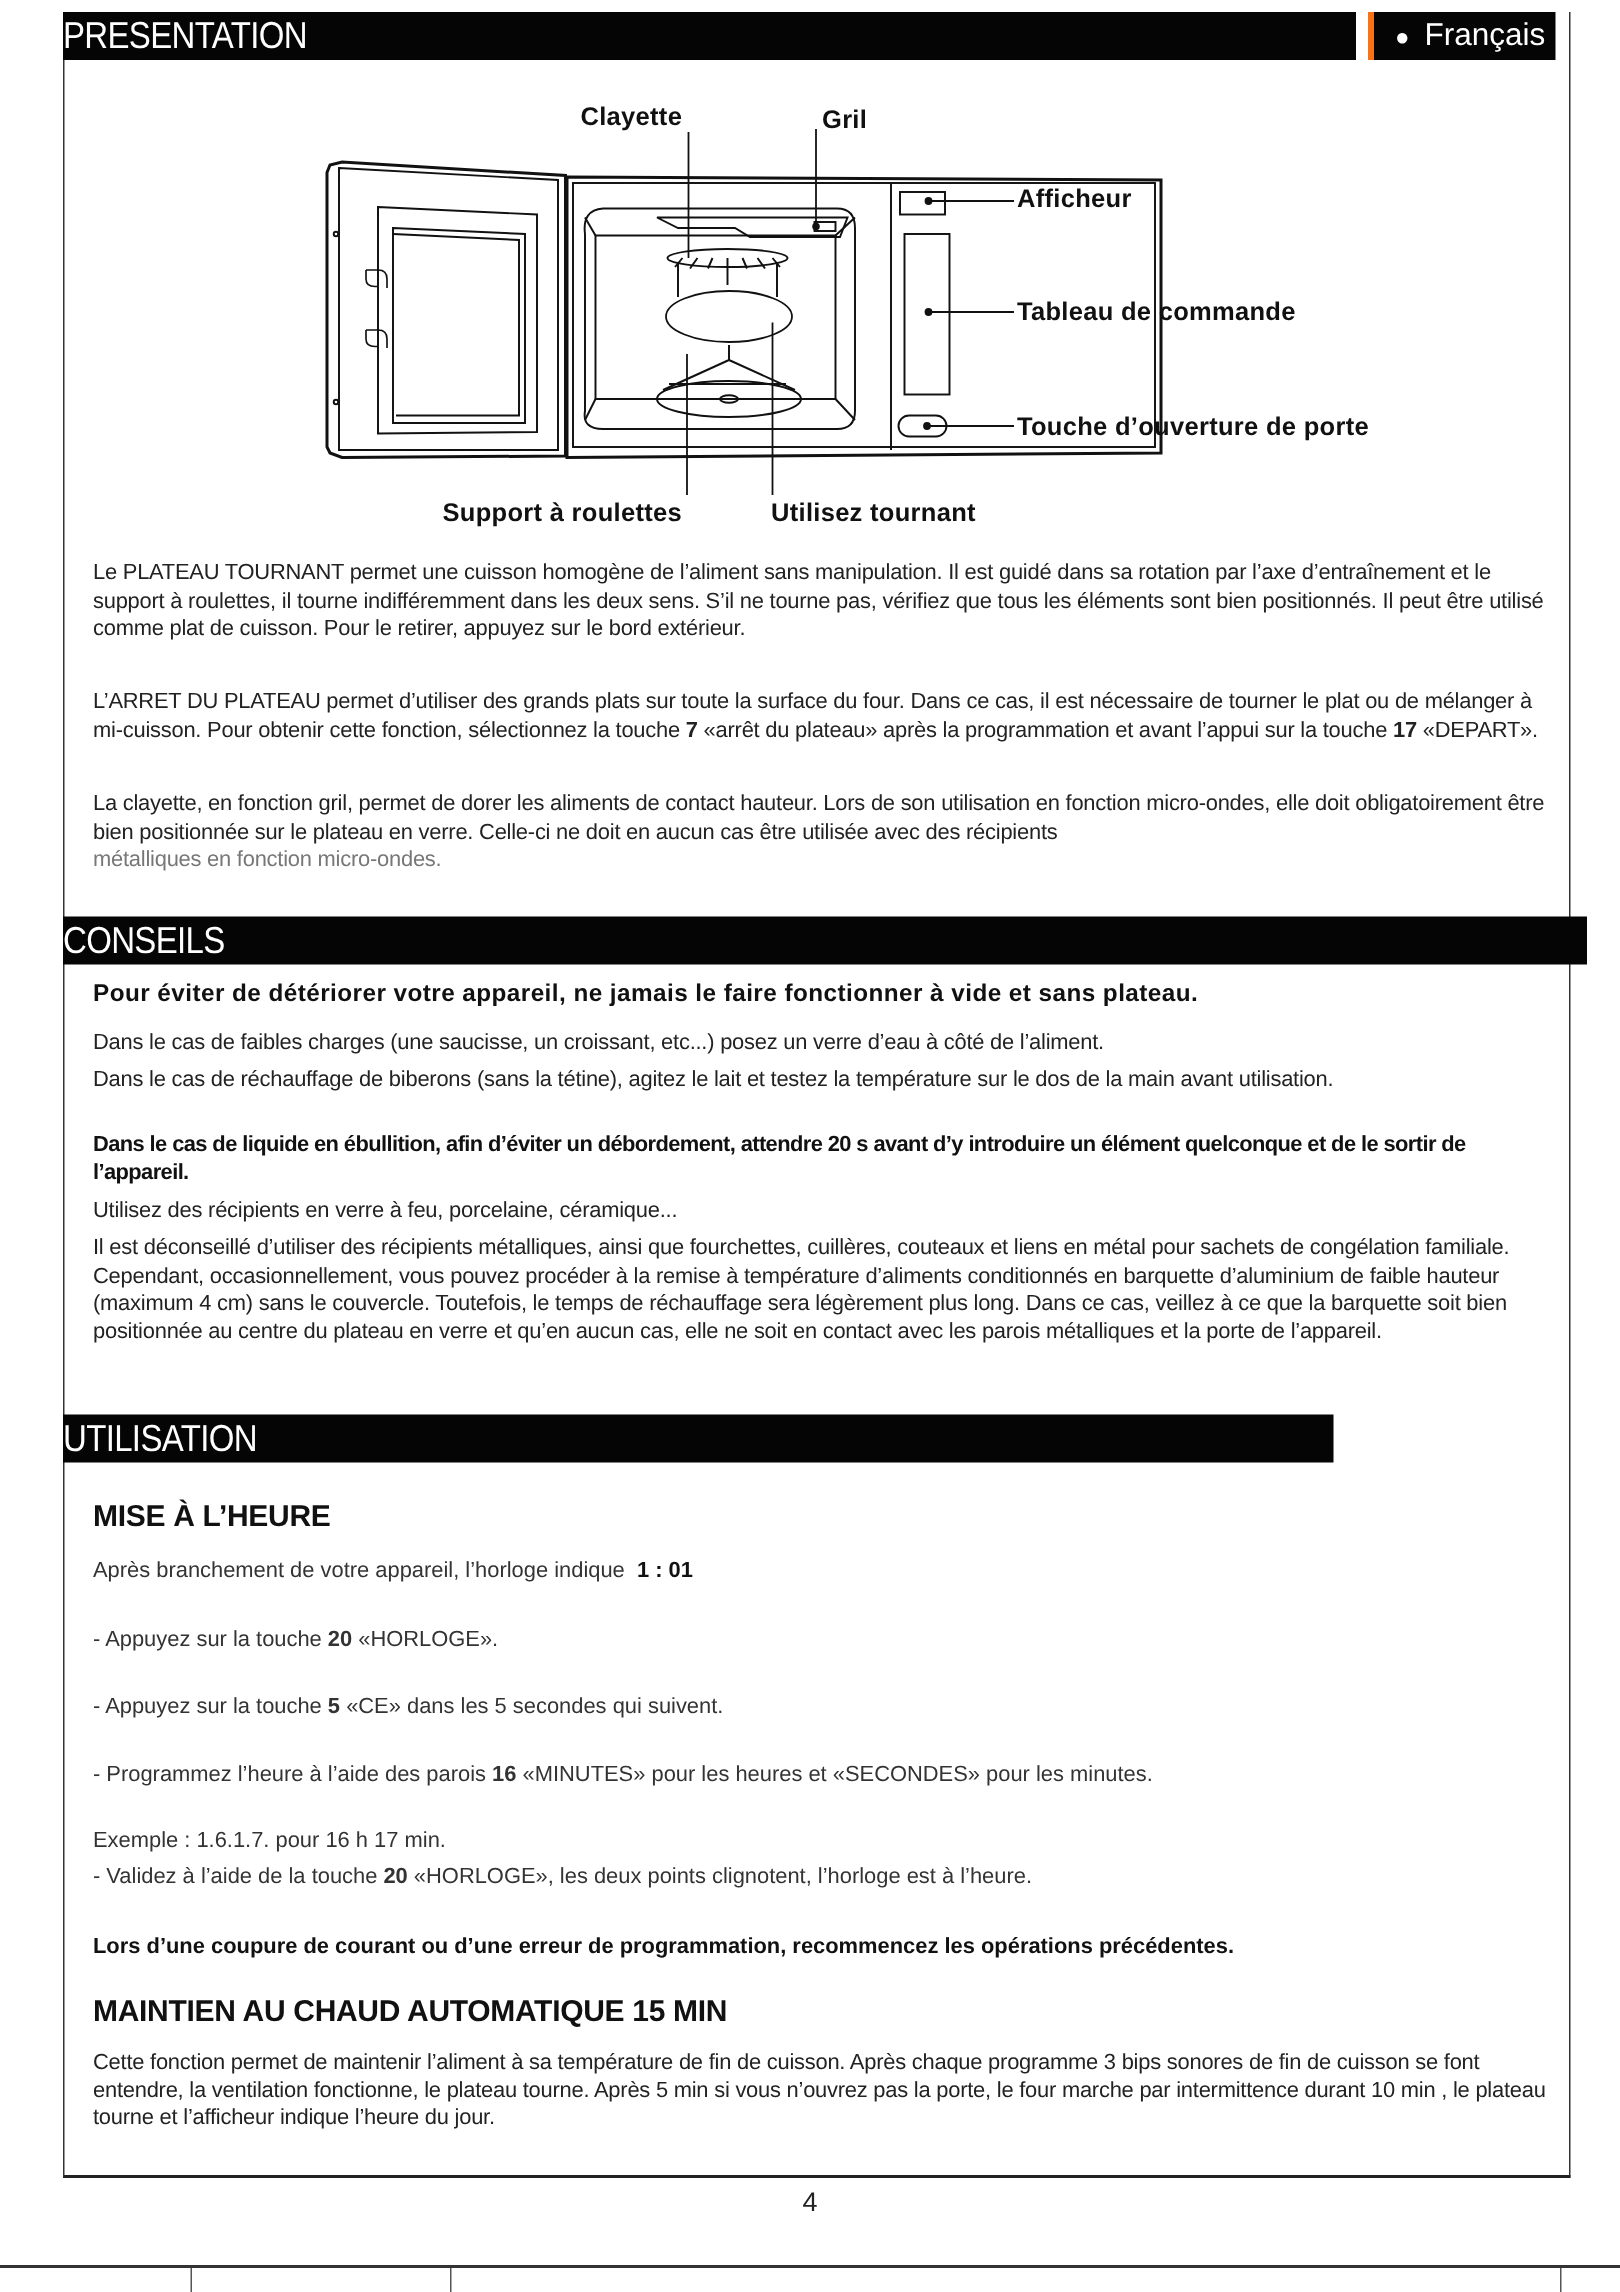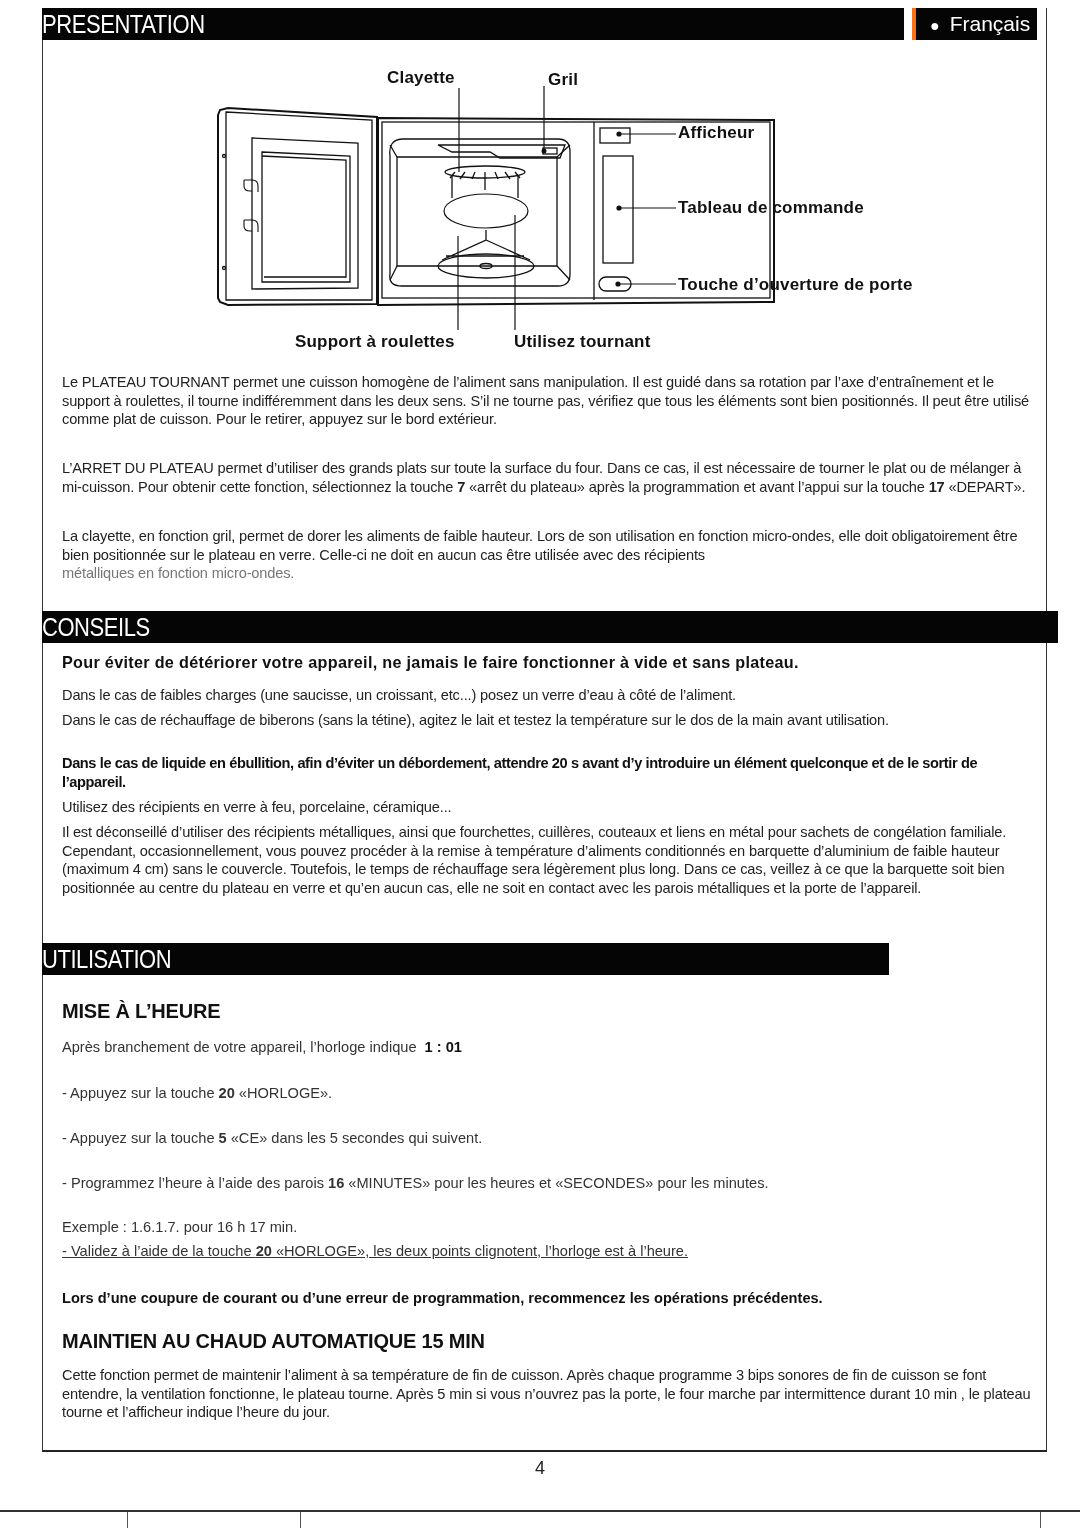--- a/index.html
+++ b/index.html
@@ -106,21 +106,21 @@
   <div class="lbl" style="left:478px; top:215px;">Touche d’ouverture de porte</div>
   <div class="lbl" style="left:95px; top:272px;">Support à roulettes</div>
   <div class="lbl" style="left:314px; top:272px;">Utilisez tournant</div>
 </div>
 
 <div class="text" style="top:373px;">Le PLATEAU TOURNANT permet une cuisson homogène de l’aliment sans manipulation. Il est guidé dans sa rotation par l’axe d’entraînement et le support à roulettes, il tourne indifféremment dans les deux sens. S’il ne tourne pas, vérifiez que tous les éléments sont bien positionnés. Il peut être utilisé comme plat de cuisson. Pour le retirer, appuyez sur le bord extérieur.</div>
 <div class="text" style="top:459px;">
   <span>L’ARRET DU PLATEAU permet d’utiliser des grands plats sur toute la surface du four. Dans ce cas, il est nécessaire de tourner le plat ou de mélanger à mi-cuisson. Pour obtenir cette fonction, sélectionnez la touche </span><span class="bold">7</span><span> «arrêt du plateau» après la programmation et avant l’appui sur la touche </span><span class="bold">17</span><span> «DEPART».</span>
 </div>
 <div class="text" style="top:527px;">
-  <span>La clayette, en fonction gril, permet de dorer les aliments de faible hauteur. Lors de son utilisation en fonction micro-ondes, elle doit obligatoirement être bien positionnée sur le plateau en verre. Celle-ci ne doit en aucun cas être utilisée avec des récipients</span><br>
+  <span>La clayette, en fonction gril, permet de dorer les aliments de contact hauteur. Lors de son utilisation en fonction micro-ondes, elle doit obligatoirement être bien positionnée sur le plateau en verre. Celle-ci ne doit en aucun cas être utilisée avec des récipients</span><br>
   <span style="color:#777;">métalliques en fonction micro-ondes.</span>
 </div>
 
 <div class="banner" style="top:611px; width:1016px;">
   <span>CONSEILS</span>
 </div>
 <div class="strong-line" style="top:653px;">Pour éviter de détériorer votre appareil, ne jamais le faire fonctionner à vide et sans plateau.</div>
 <div class="text" style="top:686px;">Dans le cas de faibles charges (une saucisse, un croissant, etc...) posez un verre d’eau à côté de l’aliment.</div>
 <div class="text" style="top:711px;">Dans le cas de réchauffage de biberons (sans la tétine), agitez le lait et testez la température sur le dos de la main avant utilisation.</div>
 <div class="text bold" style="top:754px; color:#111; letter-spacing:-0.4px;">Dans le cas de liquide en ébullition, afin d’éviter un débordement, attendre 20 s avant d’y introduire un élément quelconque et de le sortir de l’appareil.</div>
@@ -137,21 +137,21 @@
 <div class="step" style="top:1085px;">
   <span>- Appuyez sur la touche </span><span class="bold">20</span><span> «HORLOGE».</span>
 </div>
 <div class="step" style="top:1130px;">
   <span>- Appuyez sur la touche </span><span class="bold">5</span><span> «CE» dans les 5 secondes qui suivent.</span>
 </div>
 <div class="step" style="top:1175px;">
   <span>- Programmez l’heure à l’aide des parois </span><span class="bold">16</span><span> «MINUTES» pour les heures et «SECONDES» pour les minutes.</span>
 </div>
 <div class="step" style="top:1219px;">Exemple : 1.6.1.7. pour 16 h 17 min.</div>
-<div class="step" style="top:1243px;text-decoration:underline;">
+<div class="step" style="top:1243px;">
   <span>- Validez à l’aide de la touche </span><span class="bold">20</span><span> «HORLOGE», les deux points clignotent, l’horloge est à l’heure.</span>
 </div>
 <div class="step bold" style="top:1290px; color:#111;">Lors d’une coupure de courant ou d’une erreur de programmation, recommencez les opérations précédentes.</div>
 
 <div class="h2" style="top:1330px;">MAINTIEN AU CHAUD AUTOMATIQUE 15 MIN</div>
 <div class="text" style="top:1366px;">Cette fonction permet de maintenir l’aliment à sa température de fin de cuisson. Après chaque programme 3 bips sonores de fin de cuisson se font entendre, la ventilation fonctionne, le plateau tourne. Après 5 min  si vous n’ouvrez pas la porte, le four marche par intermittence durant 10 min  , le plateau tourne et l’afficheur indique l’heure du jour.</div>
 
 <div class="page-num">4</div>
 <div class="bottom-rule"></div>
 <div class="tick" style="left:127px;"></div>

